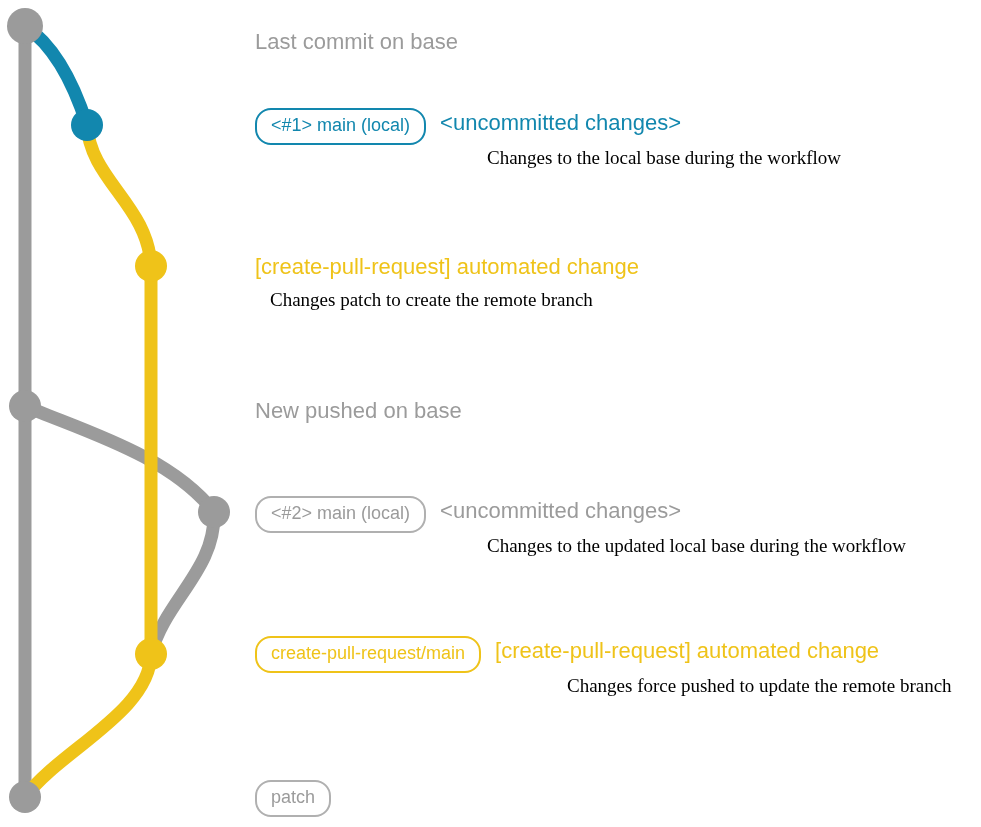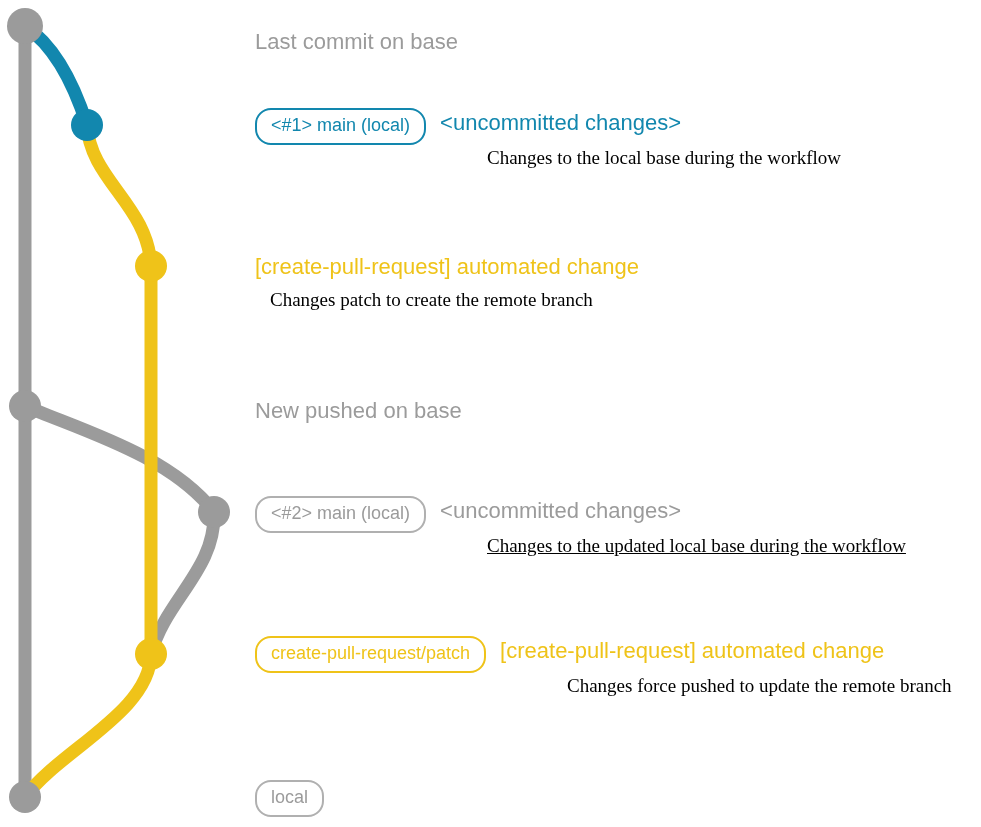--- a/index.html
+++ b/index.html
@@ -117,23 +117,23 @@
 <div class="note" style="left:270px; top:288px;">Changes patch to create the remote branch</div>
 
 <div class="row" style="left:255px; top:396px;">
   <span class="subject gray bare-subject">New pushed on base</span>
 </div>
 
 <div class="row" style="left:255px; top:496px;">
   <span class="pill gray pill-wrap">&lt;#2&gt; main (local)</span>
   <span class="subject gray">&lt;uncommitted changes&gt;</span>
 </div>
-<div class="note" style="left:487px; top:534px;text-decoration:underline;">Changes to the updated local base during the workflow</div>
+<div class="note" style="left:487px; top:534px;">Changes to the updated local base during the workflow</div>
 
 <div class="row" style="left:255px; top:636px;">
-  <span class="pill yellow pill-wrap">create-pull-request/patch</span>
+  <span class="pill yellow pill-wrap">create-pull-request/main</span>
   <span class="subject yellow">[create-pull-request] automated change</span>
 </div>
 <div class="note" style="left:567px; top:674px;font-family:Liberation Serif, serif;">Changes force pushed to update the remote branch</div>
 
 <div class="row" style="left:255px; top:780px;">
-  <span class="pill gray pill-wrap">local</span>
+  <span class="pill gray pill-wrap">patch</span>
 </div>
 
 </body></html>

